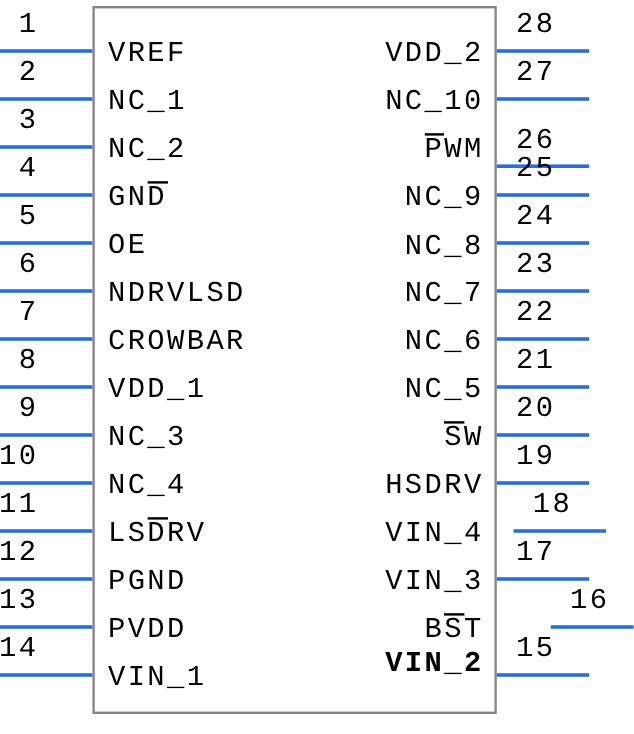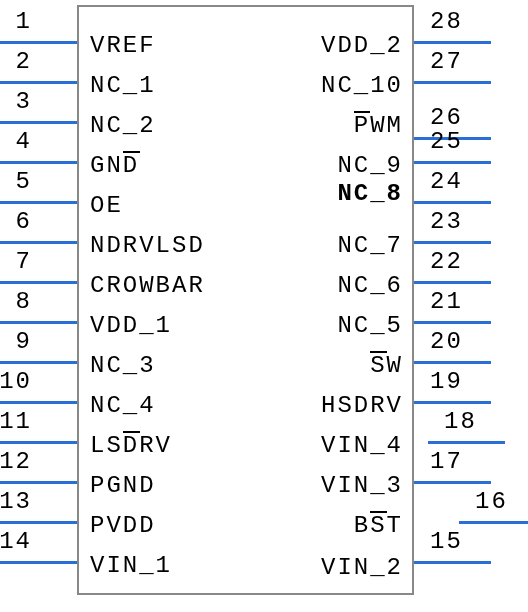--- a/index.html
+++ b/index.html
@@ -179,21 +179,21 @@
       <div class="overline" style="left: 353.5px; top: 111px; width: 16.5px;"></div>
       <div class="pin pin-right" style="top: 124px;">
         <div class="pin-line"></div>
         <div class="pin-num">25</div>
       </div>
       <div class="pin-label label-right" style="top: 152px;">NC_9</div>
       <div class="pin pin-right" style="top: 164px;">
         <div class="pin-line"></div>
         <div class="pin-num">24</div>
       </div>
-      <div class="pin-label label-right" style="top: 180px; font-weight: bold;">NC_8</div>
+      <div class="pin-label label-right" style="top: 193px;">NC_8</div>
       <div class="pin pin-right" style="top: 204px;">
         <div class="pin-line"></div>
         <div class="pin-num">23</div>
       </div>
       <div class="pin-label label-right" style="top: 232px;">NC_7</div>
       <div class="pin pin-right" style="top: 244px;">
         <div class="pin-line"></div>
         <div class="pin-num">22</div>
       </div>
       <div class="pin-label label-right" style="top: 272px;">NC_6</div>
@@ -226,15 +226,15 @@
       <div class="pin pin-right" style="top: 484px; margin-left: 45px;">
         <div class="pin-line"></div>
         <div class="pin-num">16</div>
       </div>
       <div class="pin-label label-right" style="top: 512px;">BST</div>
       <div class="overline" style="left: 370px; top: 511px; width: 16.5px;"></div>
       <div class="pin pin-right" style="top: 524px; border-radius: 18px;">
         <div class="pin-line"></div>
         <div class="pin-num">15</div>
       </div>
-      <div class="pin-label label-right" style="top: 554px;">VIN_2</div>
+      <div class="pin-label label-right" style="top: 540px; font-weight: bold;">VIN_2</div>
     </div>
 </div>
 
 </body></html>

